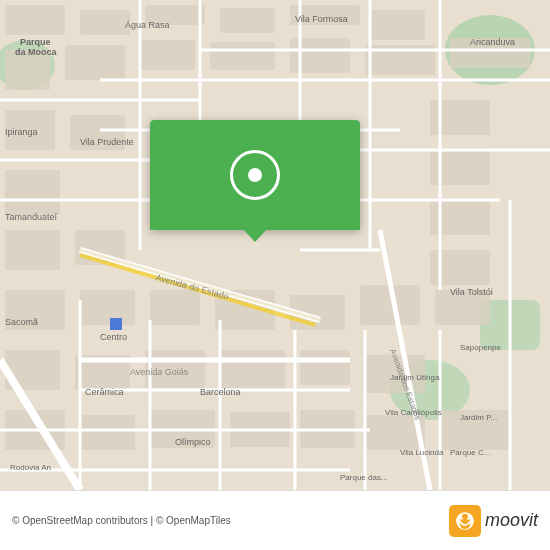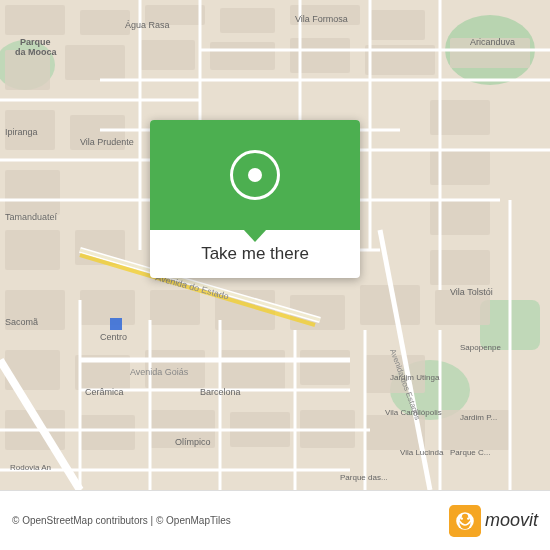--- a/index.html
+++ b/index.html
@@ -263,21 +263,20 @@
 
     <rect x="110" y="318" width="12" height="12" fill="#3a6fd8" opacity="0.9"></rect>
   </svg>
 
   <div class="popup-card">
     <div class="popup-green">
       <div class="location-icon">
         <div class="location-dot"></div>
       </div>
     </div>
-    <div class="popup-text">Take me there</div>
   </div>
 </div>
 
 <div id="bottom-bar">
   <div class="bottom-left">
     <span class="attribution-text">© OpenStreetMap contributors | © OpenMapTiles</span>
   </div>
   <div class="moovit-logo">
     <svg class="moovit-icon" viewBox="0 0 40 40" xmlns="http://www.w3.org/2000/svg">
       <rect width="40" height="40" rx="6" fill="#f5a623"></rect>

